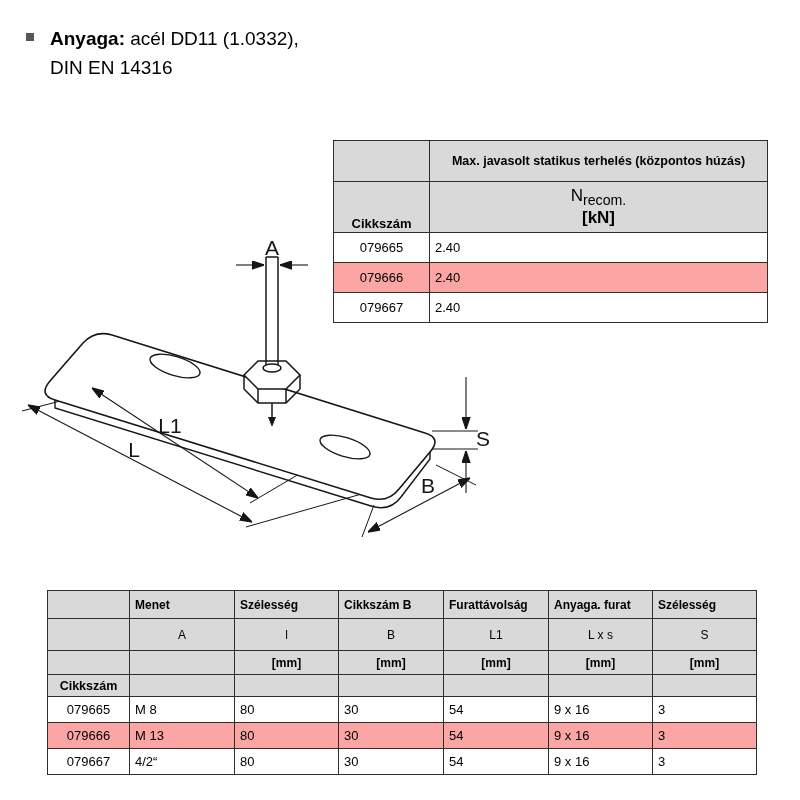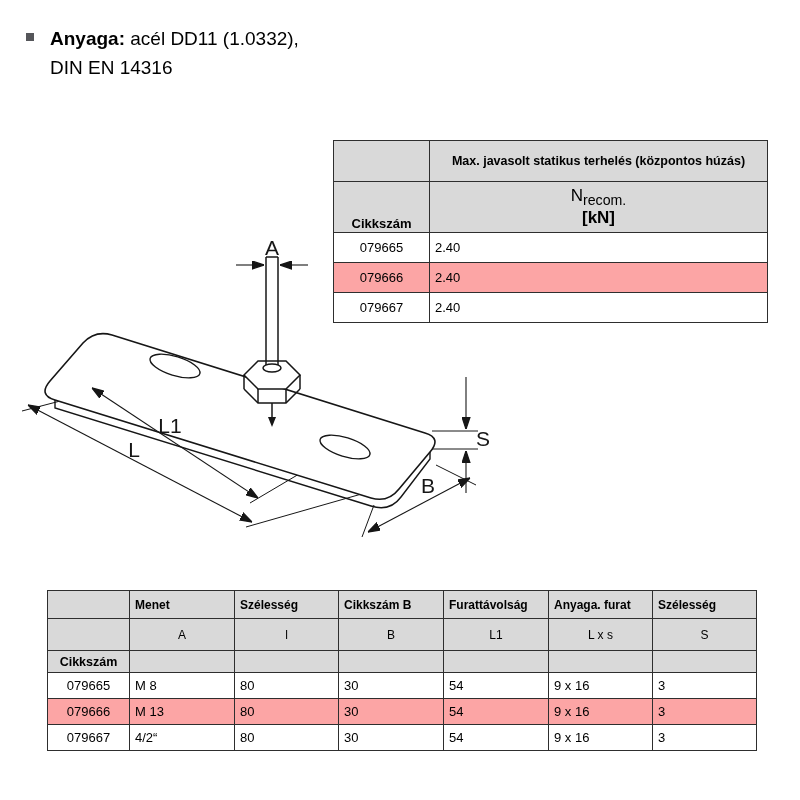--- a/index.html
+++ b/index.html
@@ -169,20 +169,29 @@
   </tr>
   <tr class="sym-row">
     <td class="hdr"></td>
     <td class="hdr">A</td>
     <td class="hdr">l</td>
     <td class="hdr">B</td>
     <td class="hdr">L1</td>
     <td class="hdr">L x s</td>
     <td class="hdr">S</td>
   </tr>
+  <tr class="unit-row">
+    <td class="hdr"></td>
+    <td class="hdr"></td>
+    <td class="hdr">[mm]</td>
+    <td class="hdr">[mm]</td>
+    <td class="hdr">[mm]</td>
+    <td class="hdr">[mm]</td>
+    <td class="hdr">[mm]</td>
+  </tr>
   <tr class="cik-row">
     <td class="hdr b">Cikkszám</td>
     <td class="hdr"></td>
     <td class="hdr"></td>
     <td class="hdr"></td>
     <td class="hdr"></td>
     <td class="hdr"></td>
     <td class="hdr"></td>
   </tr>
   <tr class="datarow">

